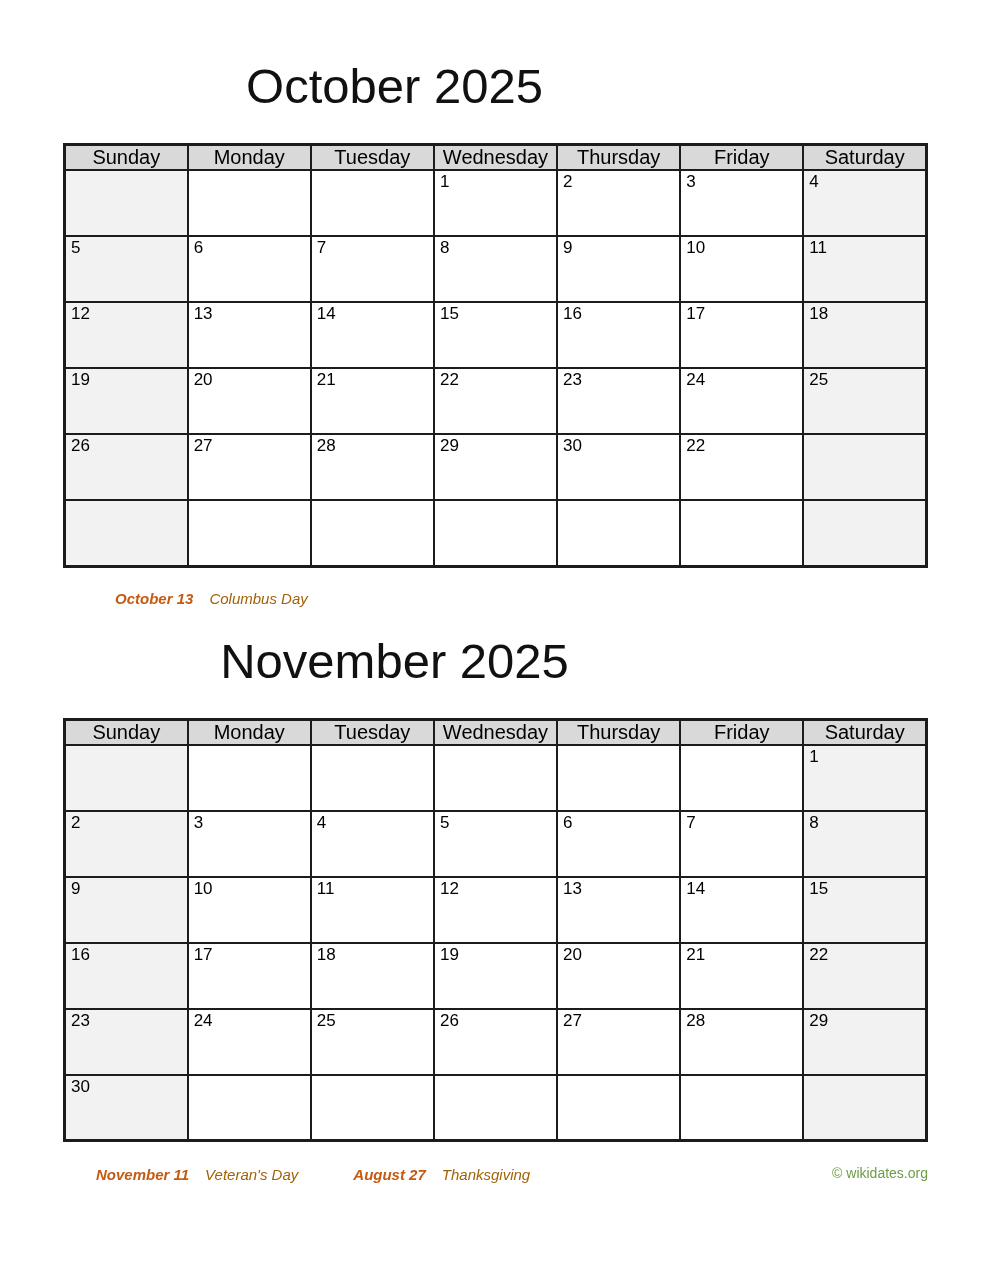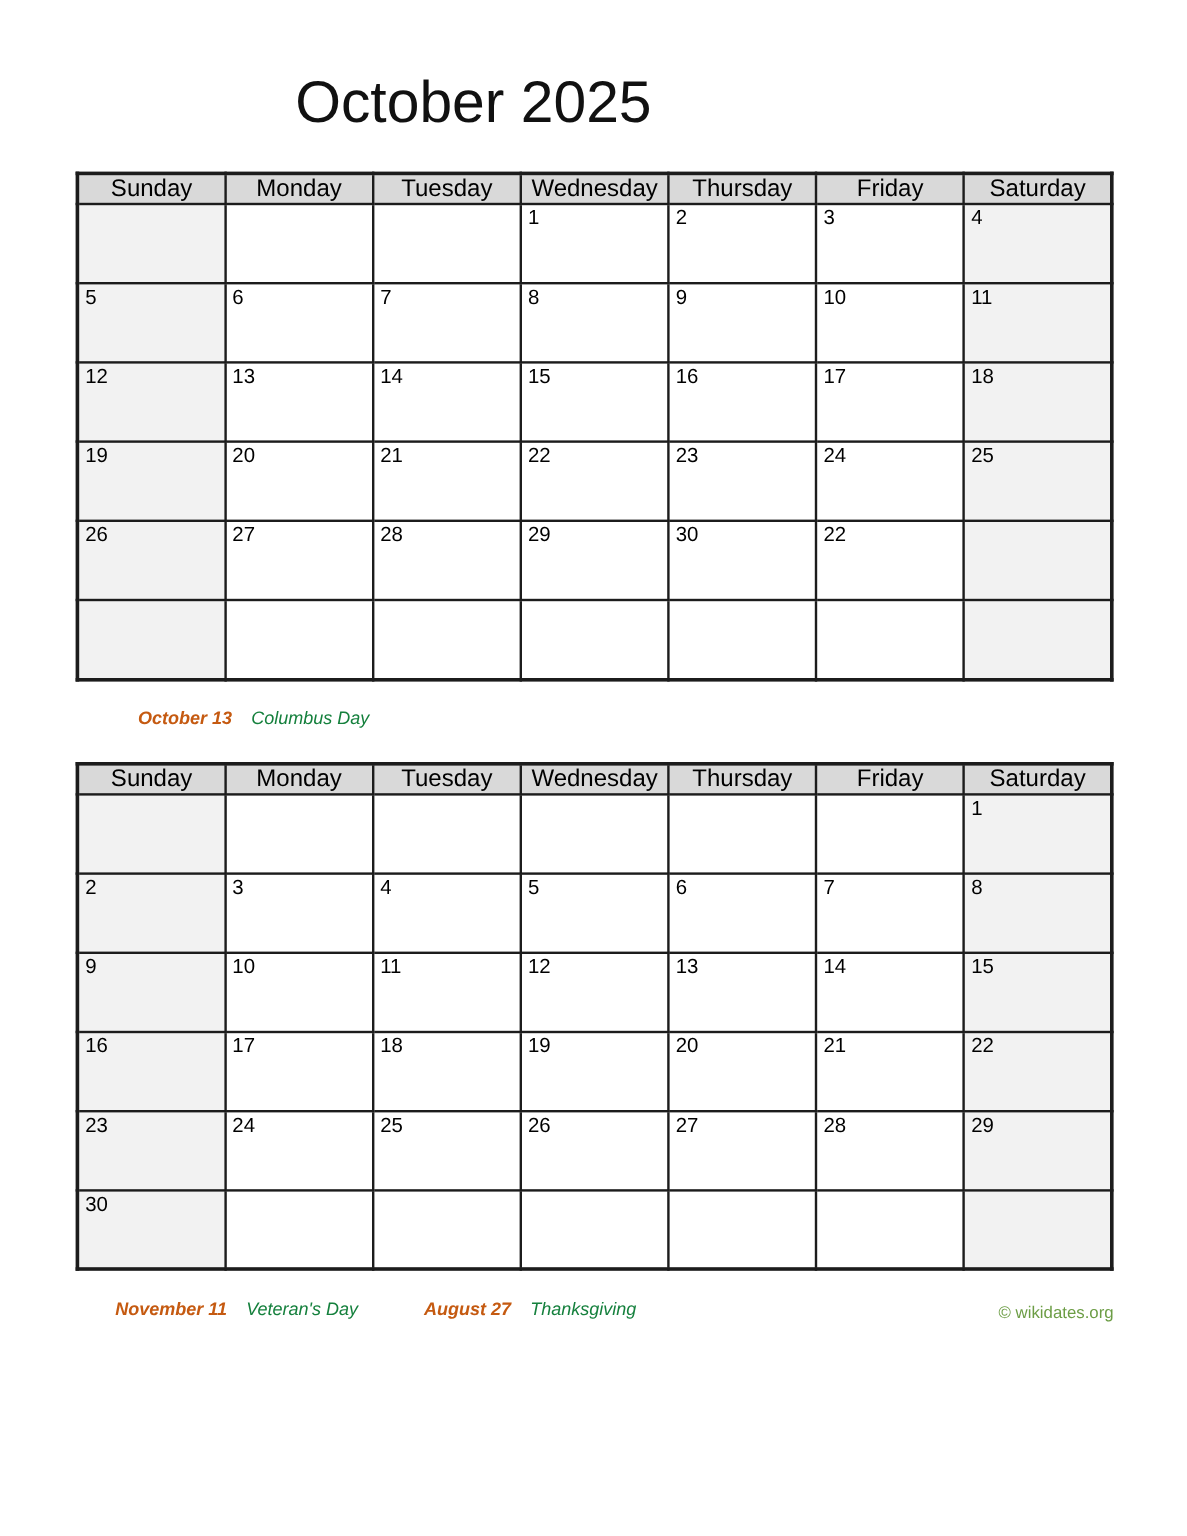--- a/index.html
+++ b/index.html
@@ -59,30 +59,30 @@
     align-items: baseline;
   }
   .oct-notes { margin: 21px 0 0 115px; }
   .holiday { display: inline-flex; align-items: baseline; margin-right: 55px; font-style: italic; }
   .holiday-date {
     color: var(--accent, #c55a11);
     font-weight: 700;
     margin-right: 16px;
     white-space: nowrap;
   }
-  .holiday-name { color: #15803d; white-space: nowrap; }
+  .holiday-name { color: #a16207; white-space: nowrap; }
 
   .nov-title { margin-top: 24px; }
 
   .footer-row {
     width: 865px;
     margin: 23px 0 0 63px;
     padding-left: 33px;
     display: flex;
-    align-items: flex-end;
+    align-items: flex-start;
   }
   .copyright {
     margin-left: auto;
     font-size: 14px;
     color: var(--copyright, #6c9d45);
     white-space: nowrap;
   }
 </style>
 </head>
 <body style="--header-bg: #d9d9d9; --weekend-bg: #f2f2f2; --border: #1c1c1c; --accent: #c55a11; --copyright: #6c9d45;">
@@ -162,20 +162,21 @@
     </table>
     <div class="notes oct-notes">
         <span class="holiday">
           <span class="holiday-date">October 13</span>
           <span class="holiday-name">Columbus Day</span>
         </span>
       </div>
   </section>
 
   <section class="calendar">
+    <h1 class="title nov-title">November 2025</h1>
     <table class="grid">
       <thead>
           <tr>
             <th>Sunday</th>
             <th>Monday</th>
             <th>Tuesday</th>
             <th>Wednesday</th>
             <th>Thursday</th>
             <th>Friday</th>
             <th>Saturday</th>

